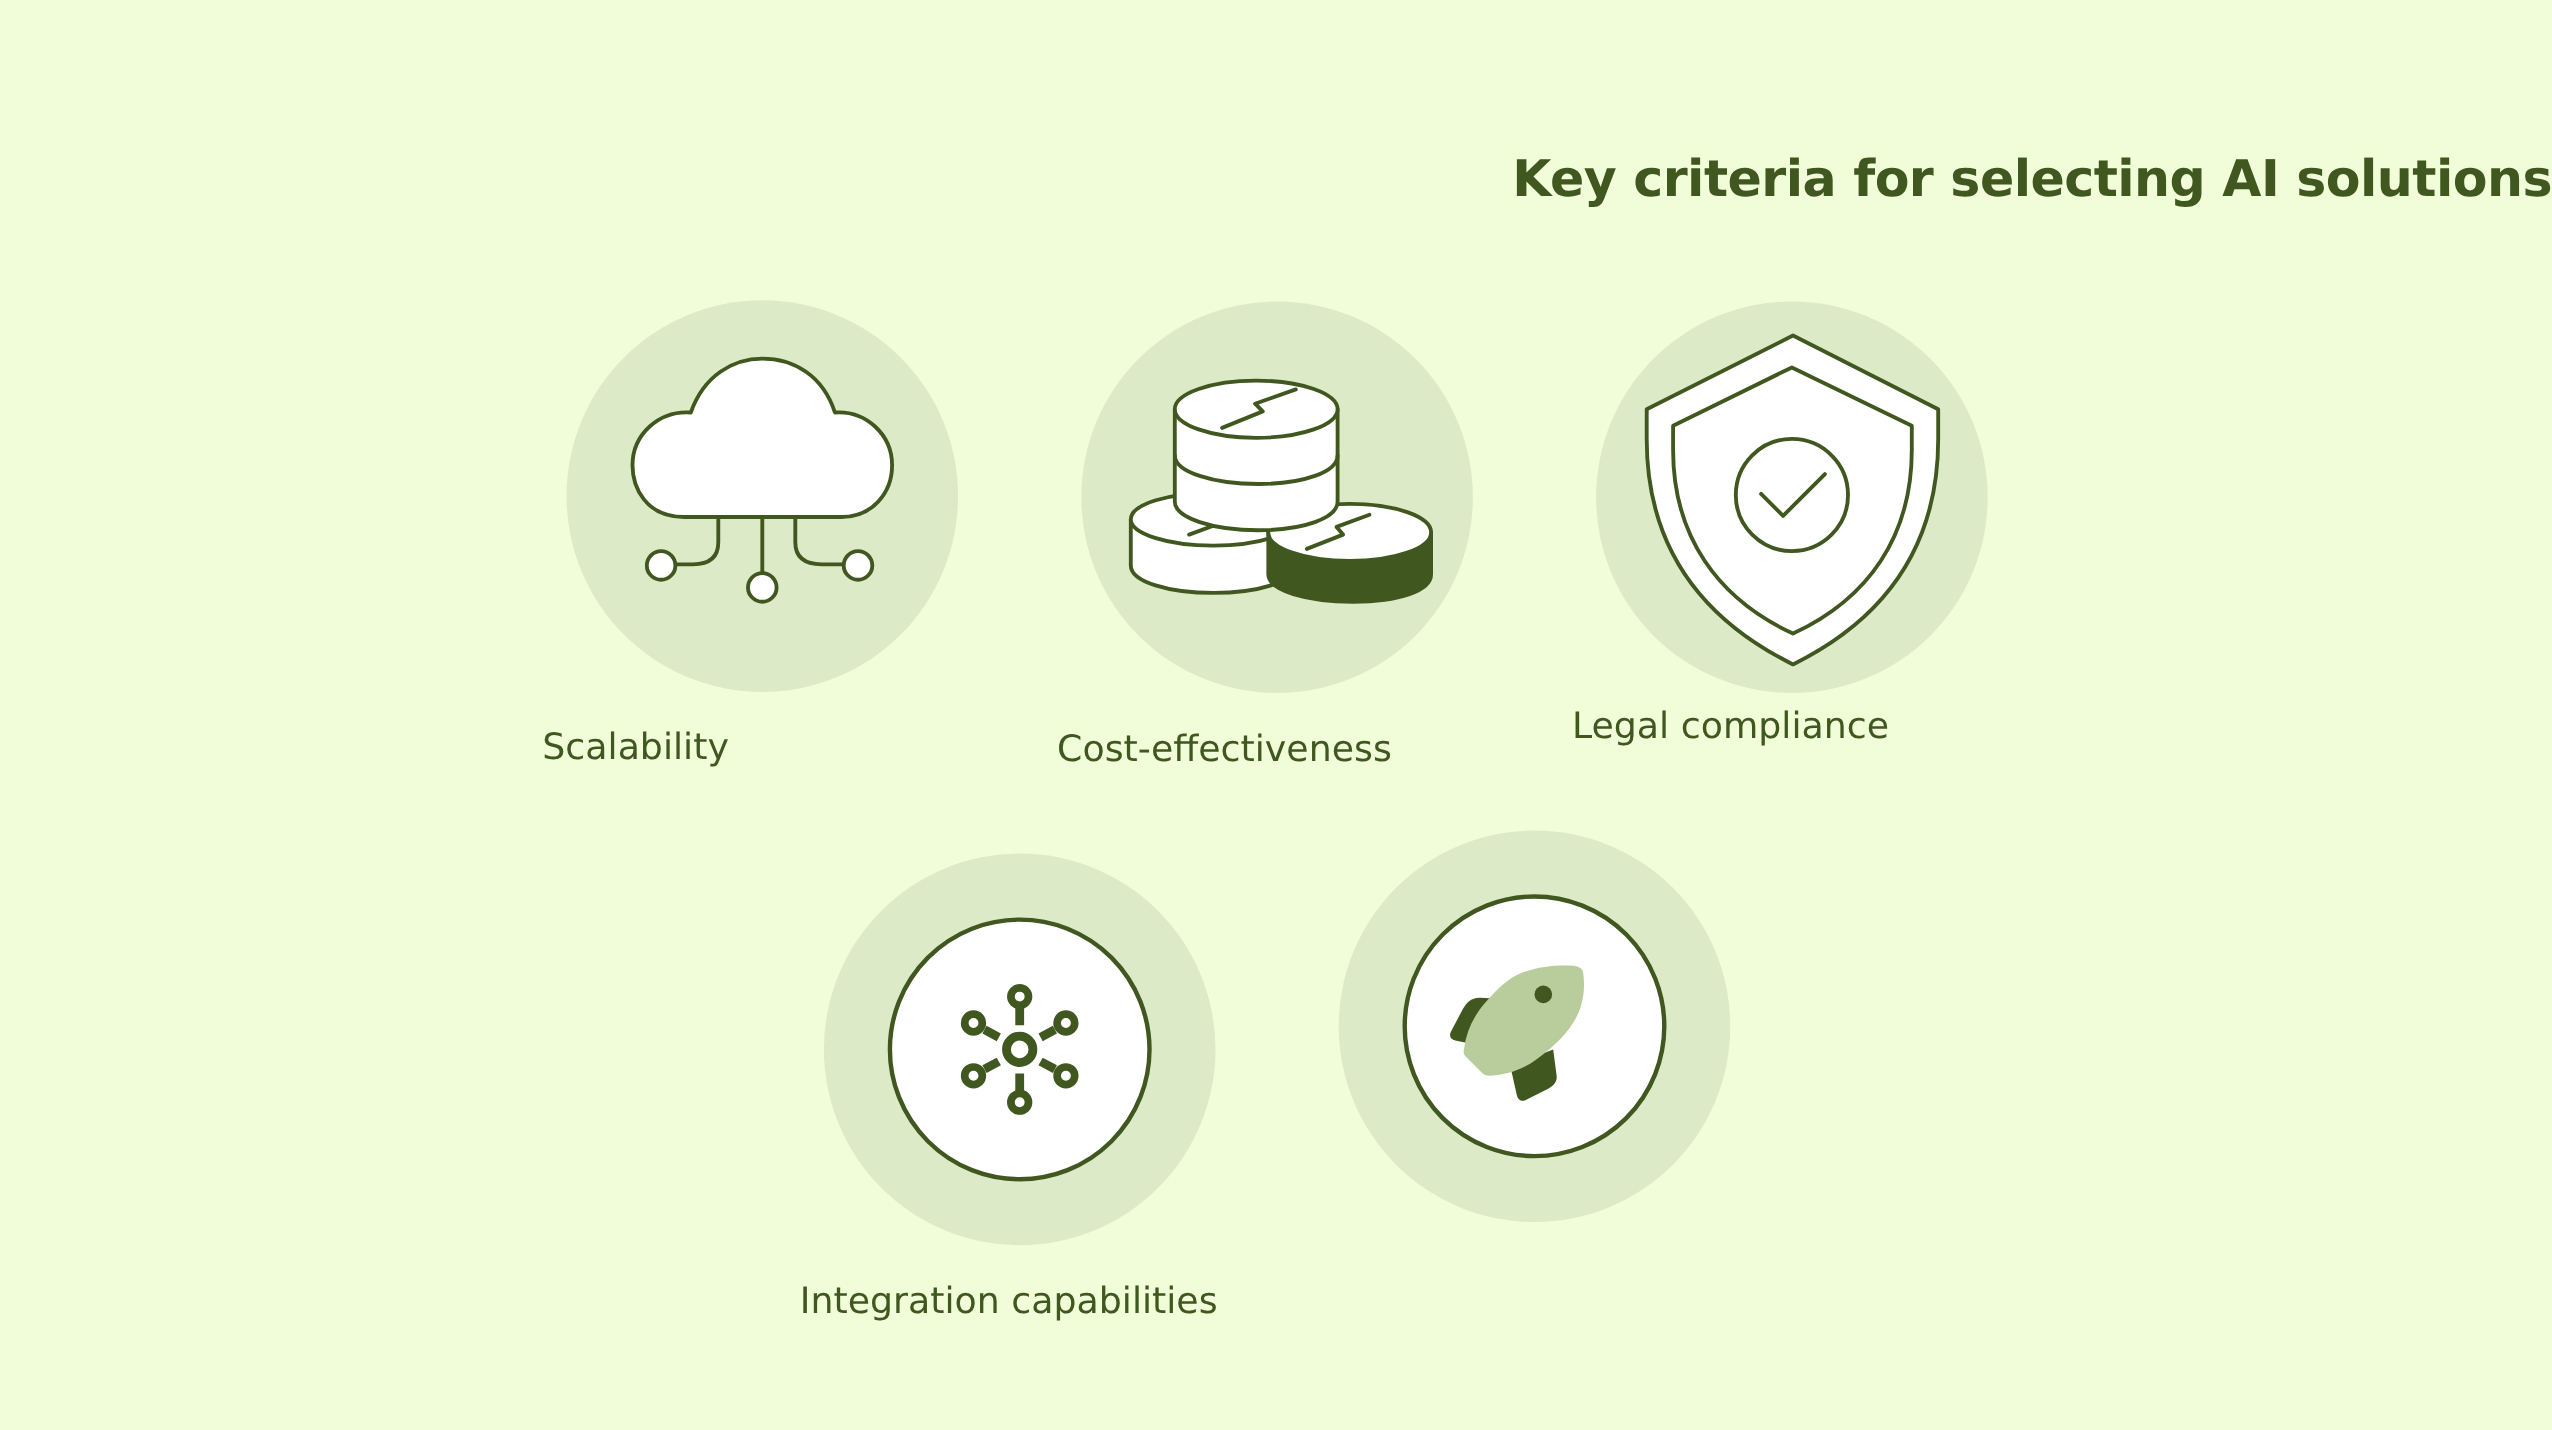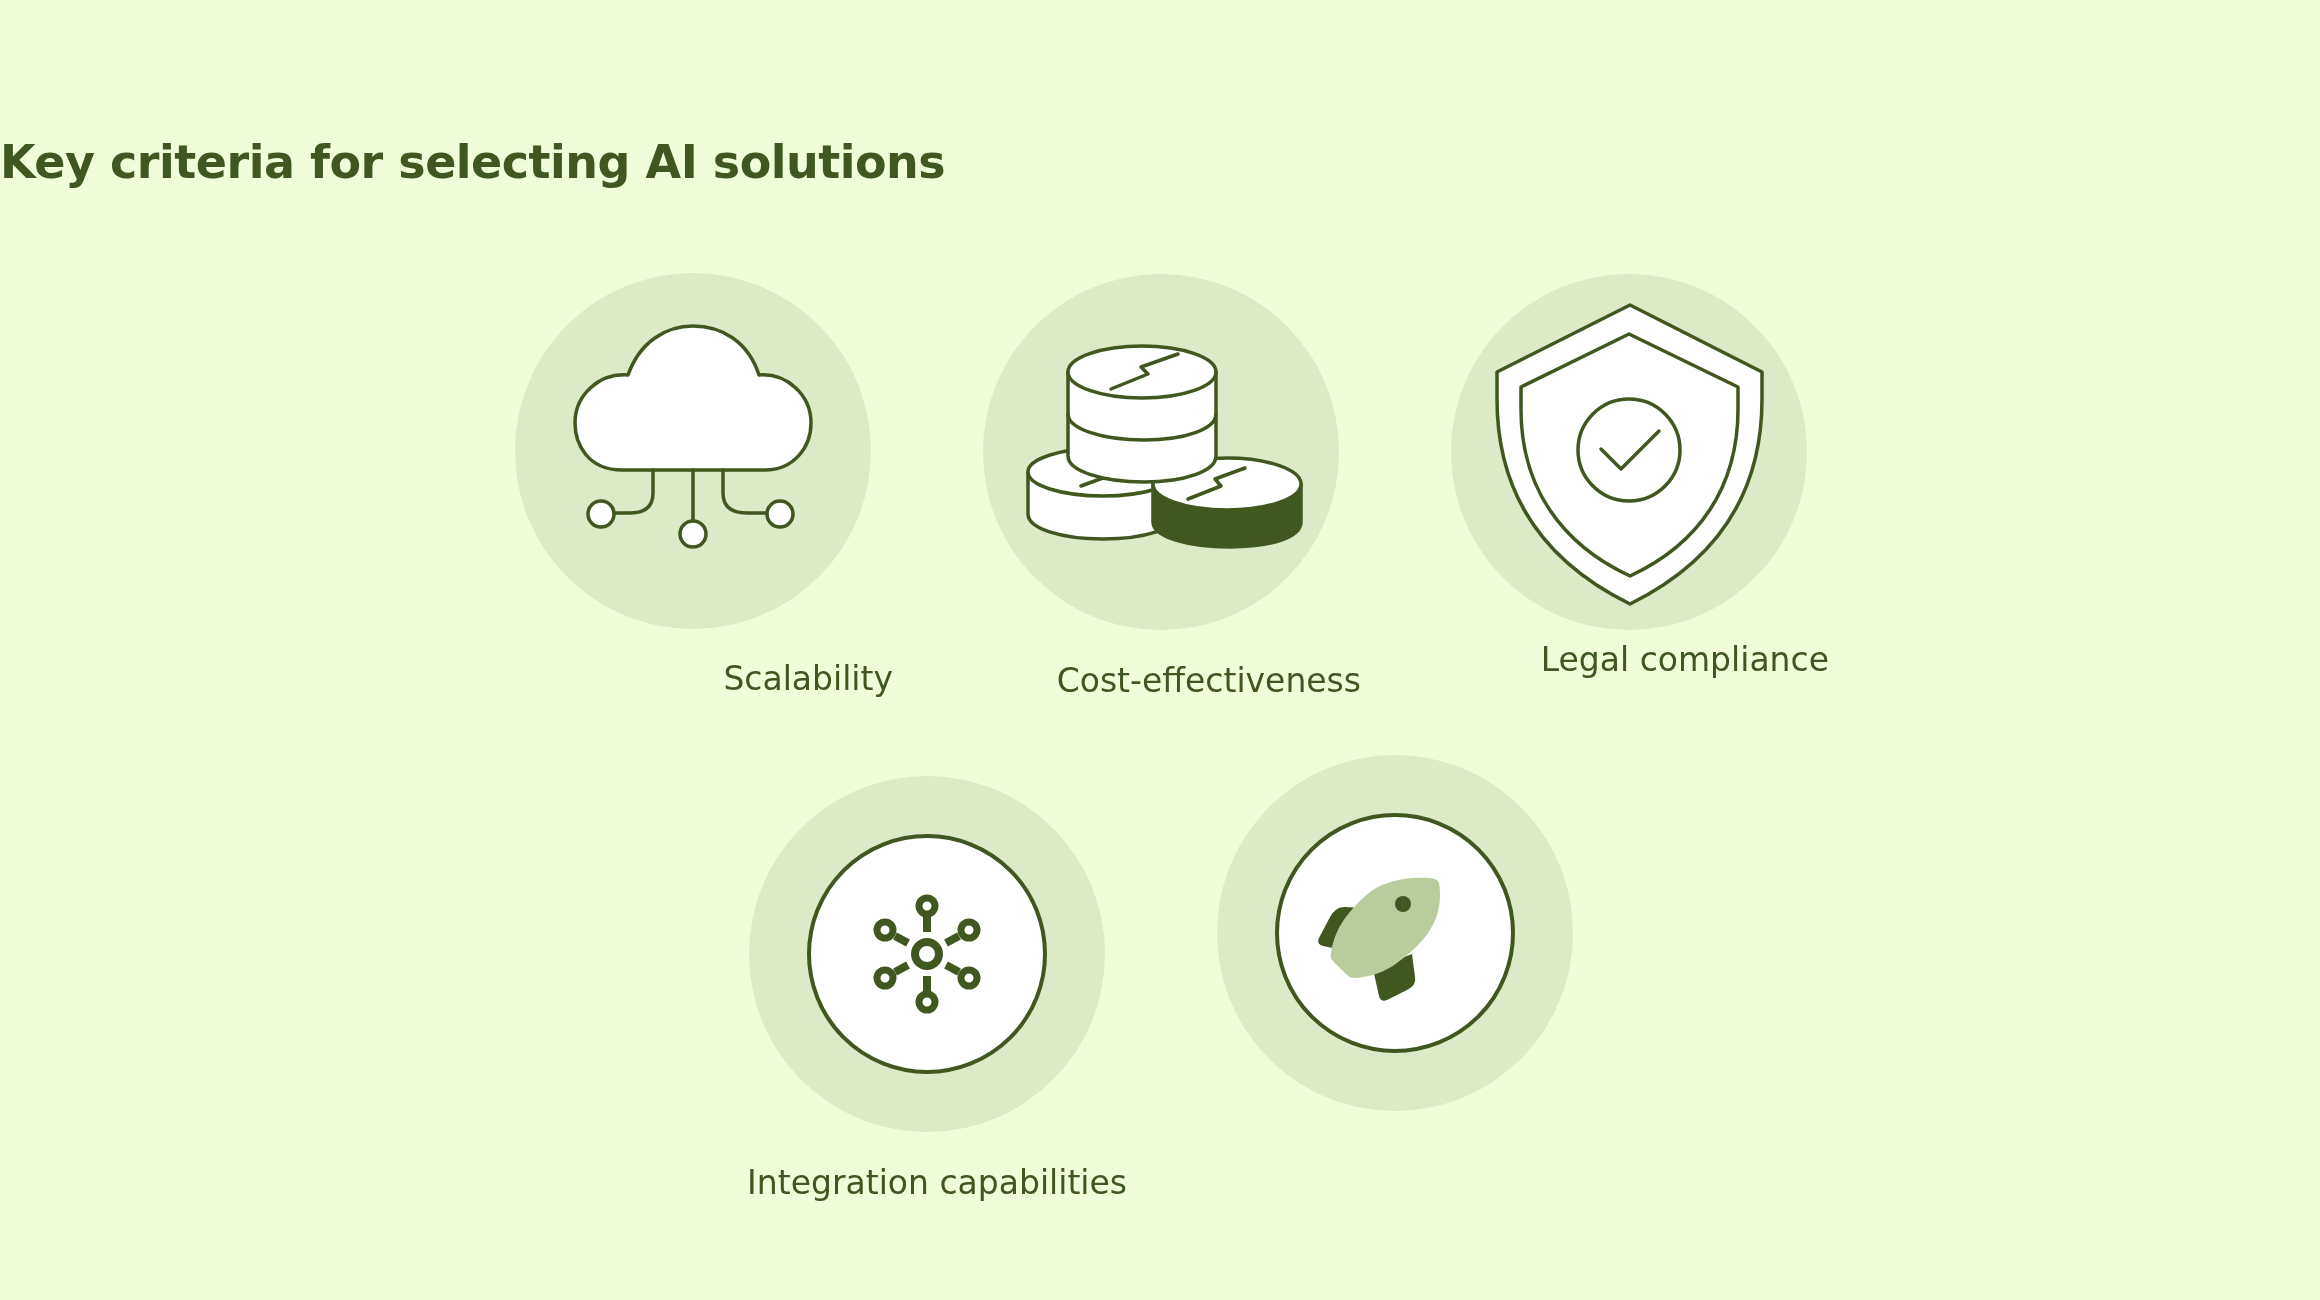--- a/index.html
+++ b/index.html
@@ -13,21 +13,21 @@
       position: relative;
       overflow: hidden;
       font-family: "DejaVu Sans", "Liberation Sans", sans-serif;
       color: #40571F;
     }
     .title {
       position: absolute;
       left: 0;
       width: 2320px;
       top: 130px;
-      text-align: left;
+      text-align: right;
       font-size: 46px;
       font-weight: bold;
       letter-spacing: -0.5px;
       color: #40571F;
       line-height: 64px;
     }
     .item {
       position: absolute;
       width: 400px;
     }
@@ -42,21 +42,21 @@
       position: absolute;
       left: 0;
       top: 0;
       width: 356px;
       height: 356px;
     }
     .label {
       position: absolute;
       left: 0;
       width: 400px;
-      text-align: right;
+      text-align: left;
       font-size: 33px;
       color: #40571F;
       line-height: 44px;
       white-space: nowrap;
     }
   </style>
 </head>
 <body>
 
 <div class="title">Key criteria for selecting AI solutions</div>

